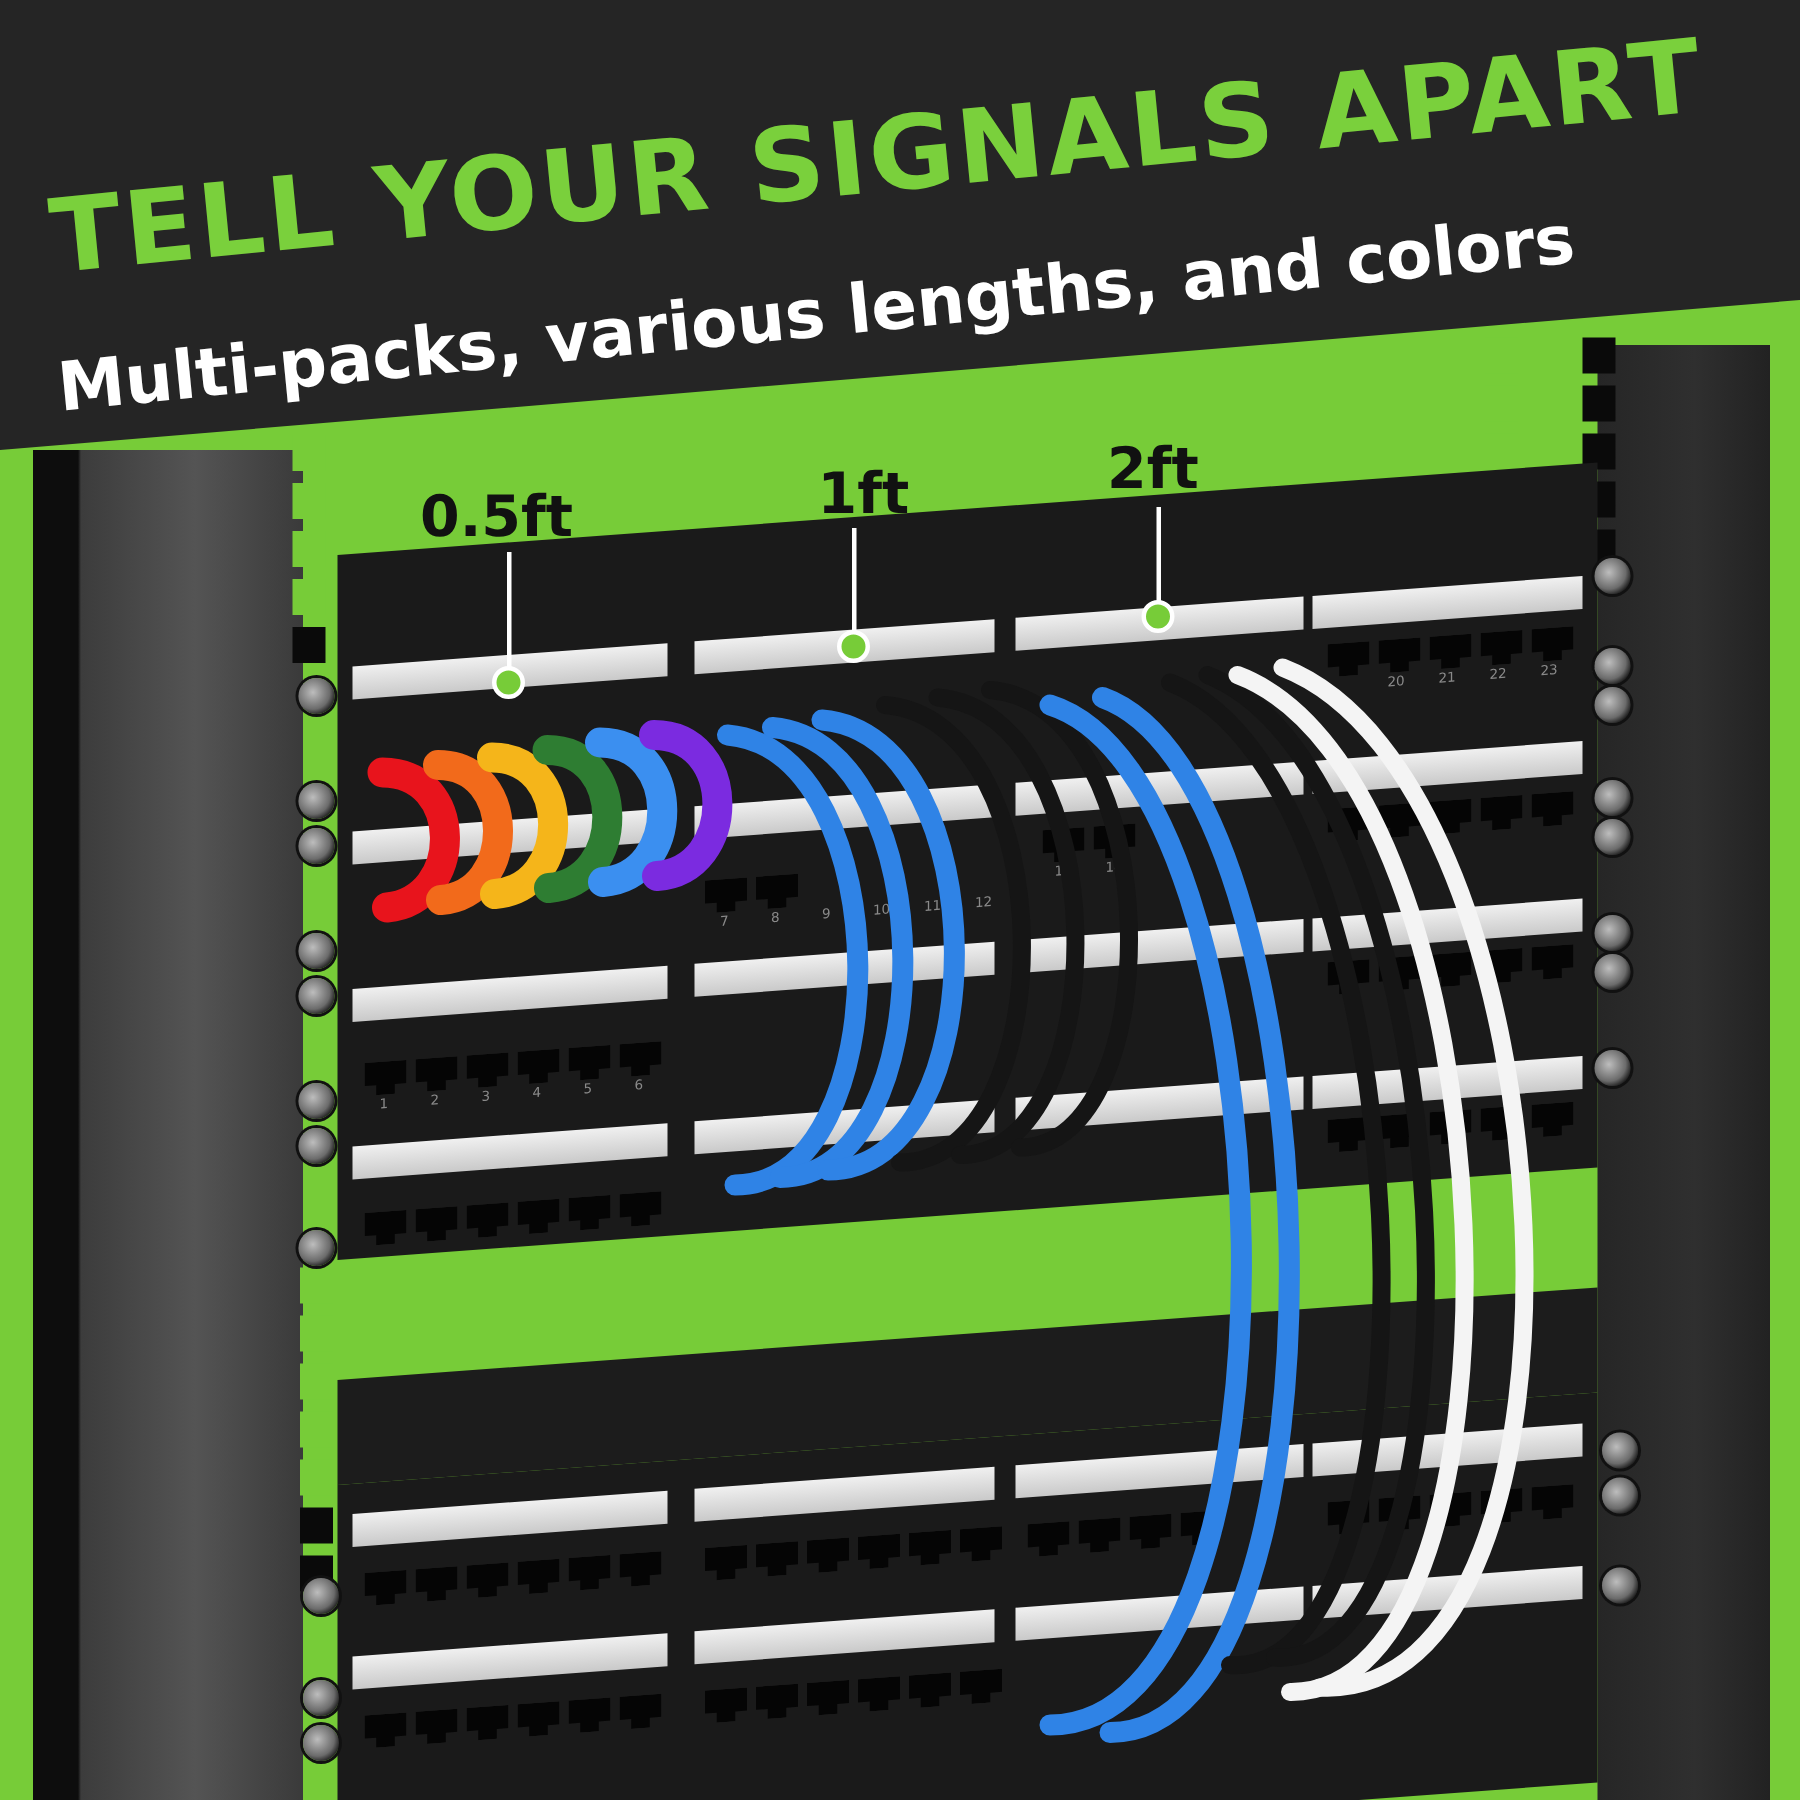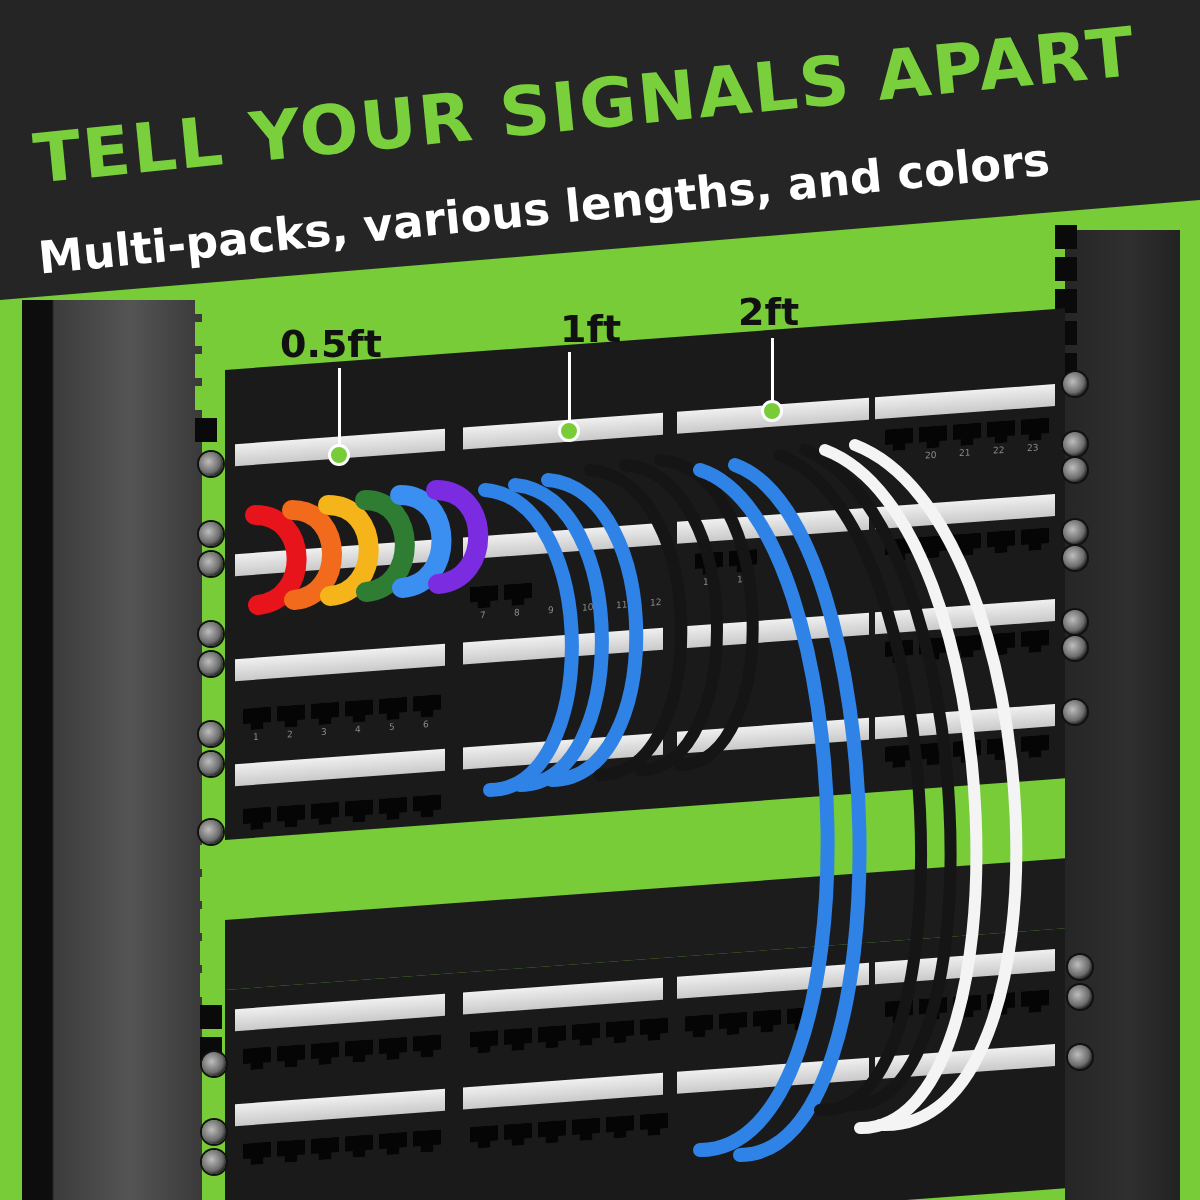--- a/index.html
+++ b/index.html
@@ -251,21 +251,21 @@
       <path d="M805 450 C 980 520, 1000 1115, 850 1105" stroke="#151515" stroke-width="12"></path>
       <path d="M825 450 C 1010 520, 1030 1130, 860 1128" stroke="#f4f4f4" stroke-width="12"></path>
       <path d="M855 445 C 1050 520, 1080 1135, 880 1125" stroke="#f4f4f4" stroke-width="12"></path>
     </g>
   </svg>
 
   <div class="callout" style="left:280px;top:322px;">0.5ft</div>
   <div class="callout-line" style="left:338px;top:368px;height:80px;"></div>
   <div class="callout-dot" style="left:328px;top:444px;"></div>
 
-  <div class="callout" style="left:560px;top:307px;">1ft</div>
+  <div class="callout" style="left:545px;top:307px;">1ft</div>
   <div class="callout-line" style="left:568px;top:352px;height:72px;"></div>
   <div class="callout-dot" style="left:558px;top:420px;"></div>
 
   <div class="callout" style="left:738px;top:290px;">2ft</div>
   <div class="callout-line" style="left:771px;top:338px;height:66px;"></div>
   <div class="callout-dot" style="left:761px;top:400px;"></div>
 
   <div class="header">
     <svg width="1200" height="300">
       <polygon points="0,0 1200,0 1200,200 0,300" fill="#252525"></polygon>

